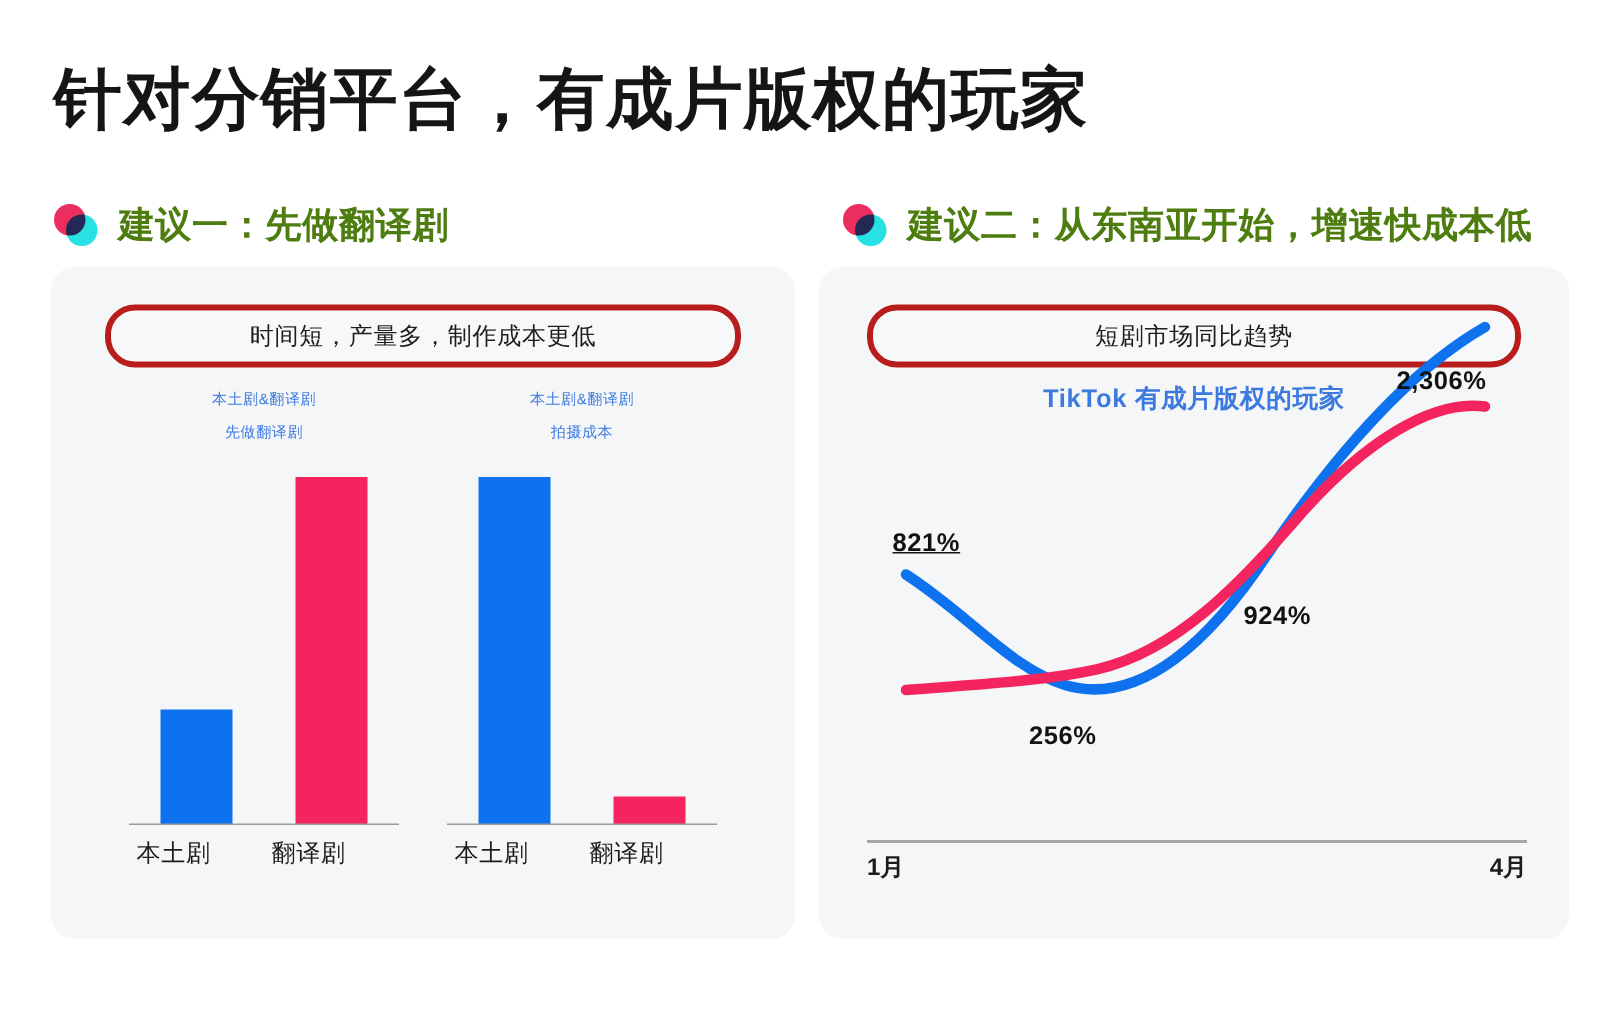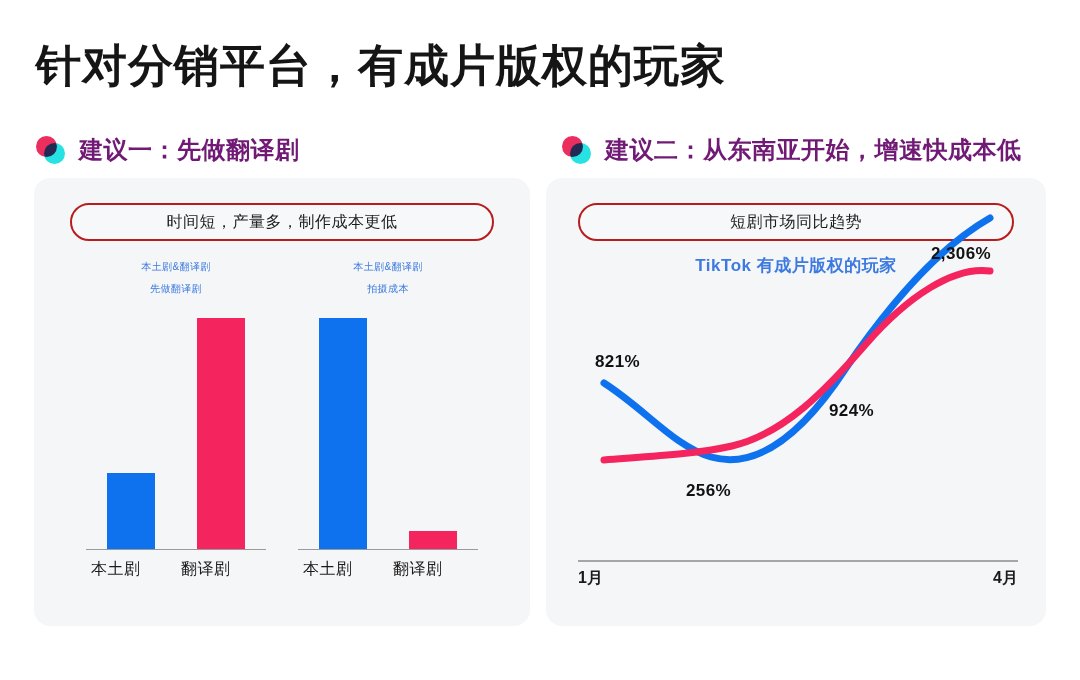--- a/index.html
+++ b/index.html
@@ -59,42 +59,42 @@
   }
   .tiktok-mark .ring-cyan {
     left: 8px; top: 7px;
     background: #27e2e2;
     mix-blend-mode: multiply;
   }
 
   .section-title {
     font-size: 24px;
     font-weight: 700;
-    color: #701a75;
+    color: #4d7c0f;
     letter-spacing: 0.5px;
     white-space: nowrap;
   }
 
   
   .panel {
     position: absolute;
     top: 178px;
     height: 448px;
     background: #f5f6f7;
     border-radius: 16px;
   }
   .panel.left  { left: 34px;  width: 496px; }
   .panel.right { left: 546px; width: 500px; }
 
   
   .pill {
     position: absolute;
     top: 25px;
     height: 34px;
-    border: 2px solid #b91c1c;
+    border: 4px solid #b91c1c;
     border-radius: 20px;
     background: #f7f8f9;
     display: flex;
     align-items: center;
     justify-content: center;
     font-size: 16px;
     font-weight: 500;
     color: #1d1d1d;
     letter-spacing: 0.5px;
   }
@@ -183,21 +183,21 @@
   .line-wrap svg { display: block; }
 
   .dlabel {
     position: absolute;
     font-size: 17px;
     font-weight: 700;
     color: #121212;
     letter-spacing: 0.4px;
     white-space: nowrap;
   }
-  .dlabel.v1 { left: 49px;  top: 174px; }
+  .dlabel.v1 { left: 49px;  top: 174px; text-decoration: underline; }
   .dlabel.v2 { left: 140px; top: 303px; }
   .dlabel.v3 { left: 283px; top: 223px; }
   .dlabel.v4 { left: 385px; top: 66px;  }
 
   .x-axis {
     position: absolute;
     left: 32px;
     right: 28px;
     top: 382px;
     height: 1.5px;

